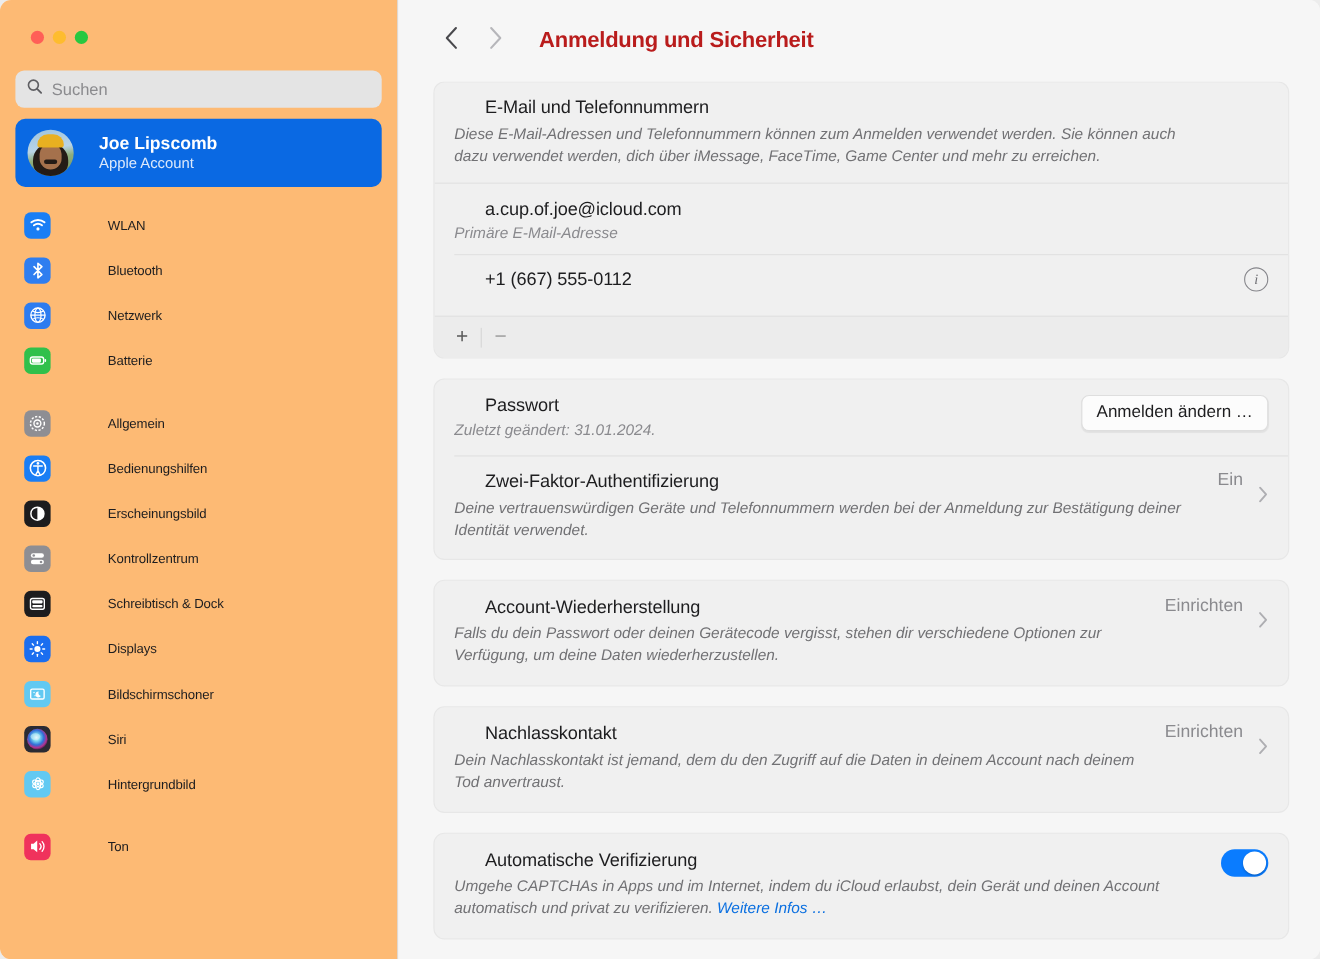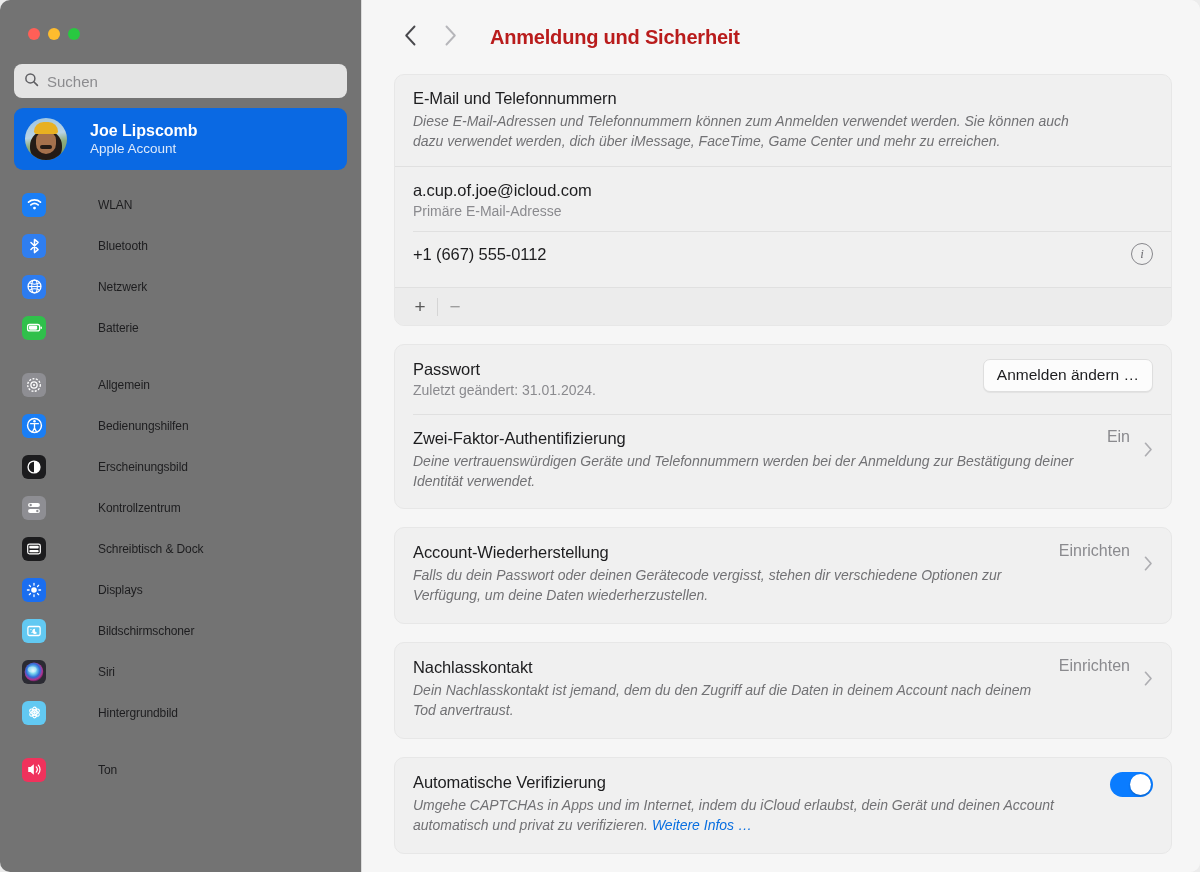--- a/index.html
+++ b/index.html
@@ -16,21 +16,21 @@
     background: #f6f6f6;
     border-radius: 10px;
     overflow: hidden;
     position: relative;
   }
 
   
   .sidebar {
     width: 362px;
     height: 872px;
-    background: #737373;
+    background: #fdba74;
     border-right: 1px solid #dcdcdc;
     flex: 0 0 362px;
     position: relative;
     overflow: hidden;
   }
   .traffic {
     display: flex;
     gap: 8px;
     padding: 28px 0 0 28px;
     align-items: center;
@@ -170,29 +170,30 @@
     overflow: hidden;
   }
   .card-sec {
     padding: 13px 18px 15px 18px;
     position: relative;
   }
   .divider { height: 1px; background: #e0e0e0; margin-left: 18px; }
   .sec-title {
     font-size: 16.5px; color: #1d1d1f; letter-spacing: -0.1px;
     line-height: 21px;
+    margin-left: 28px;
   }
   .sec-desc {
     font-size: 14px; color: #717174; line-height: 20px;
     margin-top: 2px;
     max-width: 690px;
     font-style: italic;
   }
   .sec-sub {
-    font-size: 14px; color: #8a8a8e; line-height: 19px; margin-top: 1px;
+    font-size: 14px; color: #8a8a8e; line-height: 19px; margin-top: 1px; font-style: italic;
   }
   .row-flex { display: flex; align-items: flex-start; justify-content: space-between; }
   .row-right {
     display: flex; align-items: center; gap: 14px;
     flex: 0 0 auto; padding-left: 16px;
   }
   .status-text { font-size: 16px; color: #8a8a8e; }
   .chev {
     color: #a6a6aa;
     font-size: 17px;

